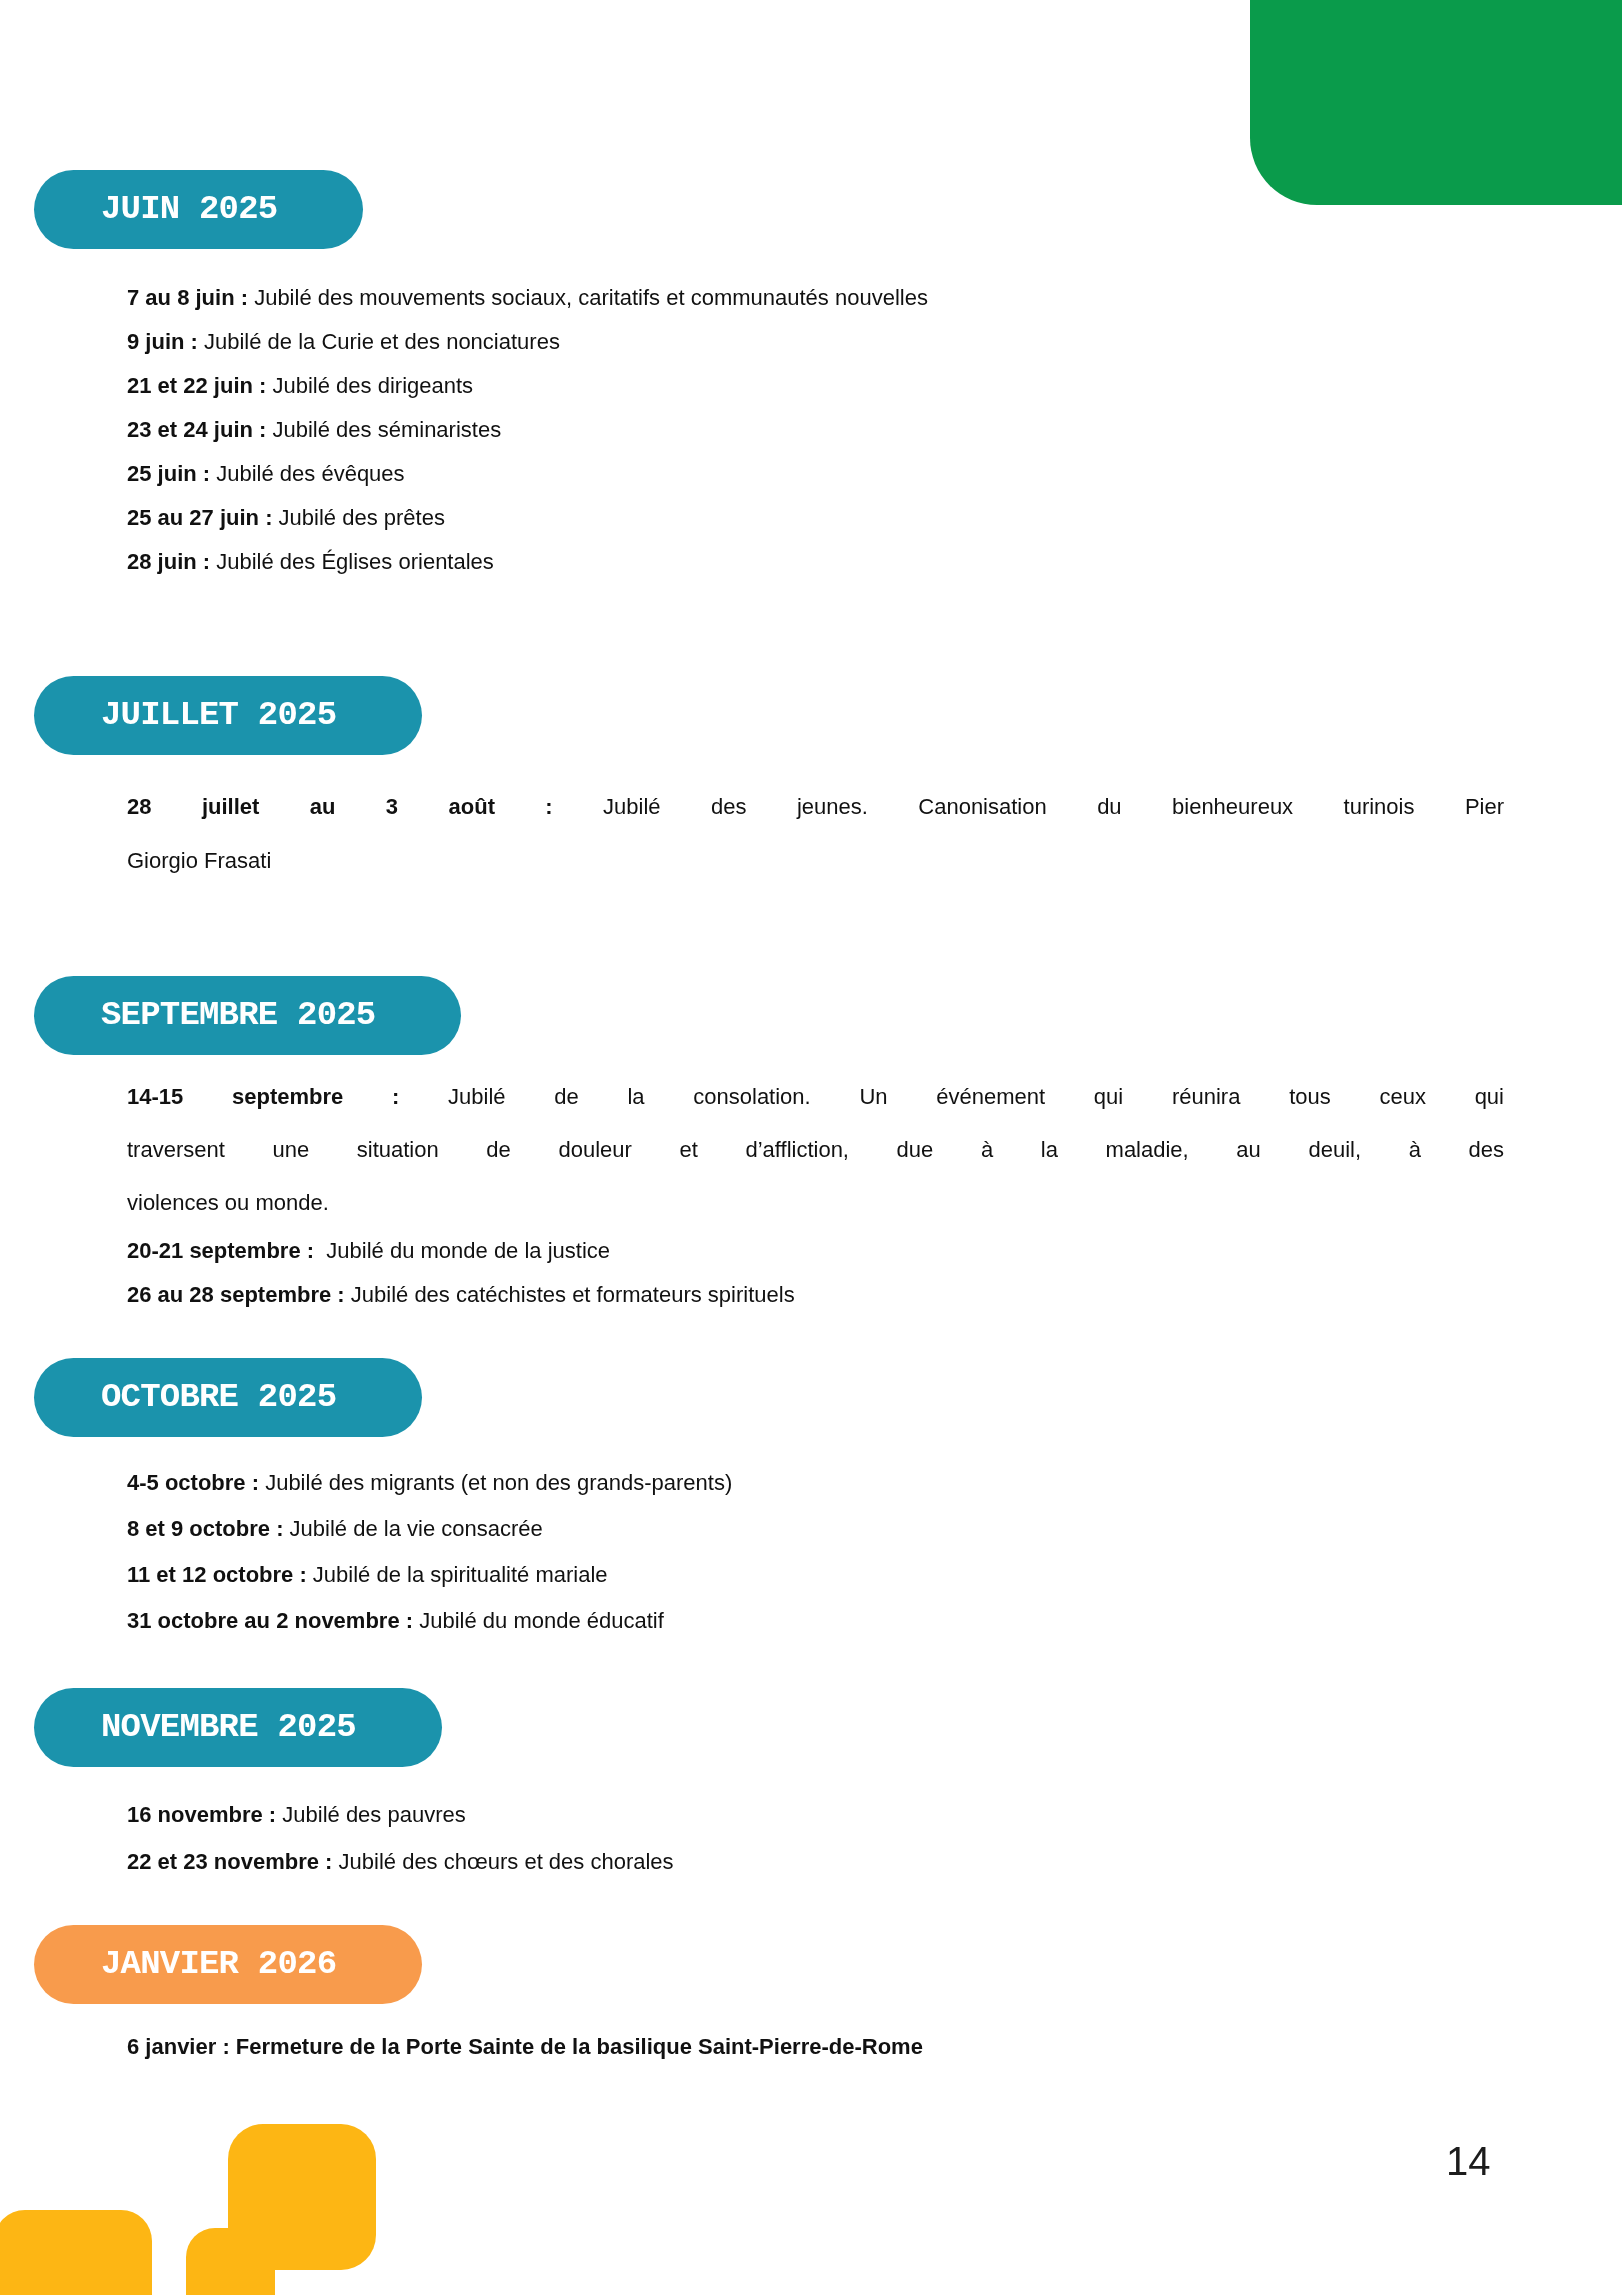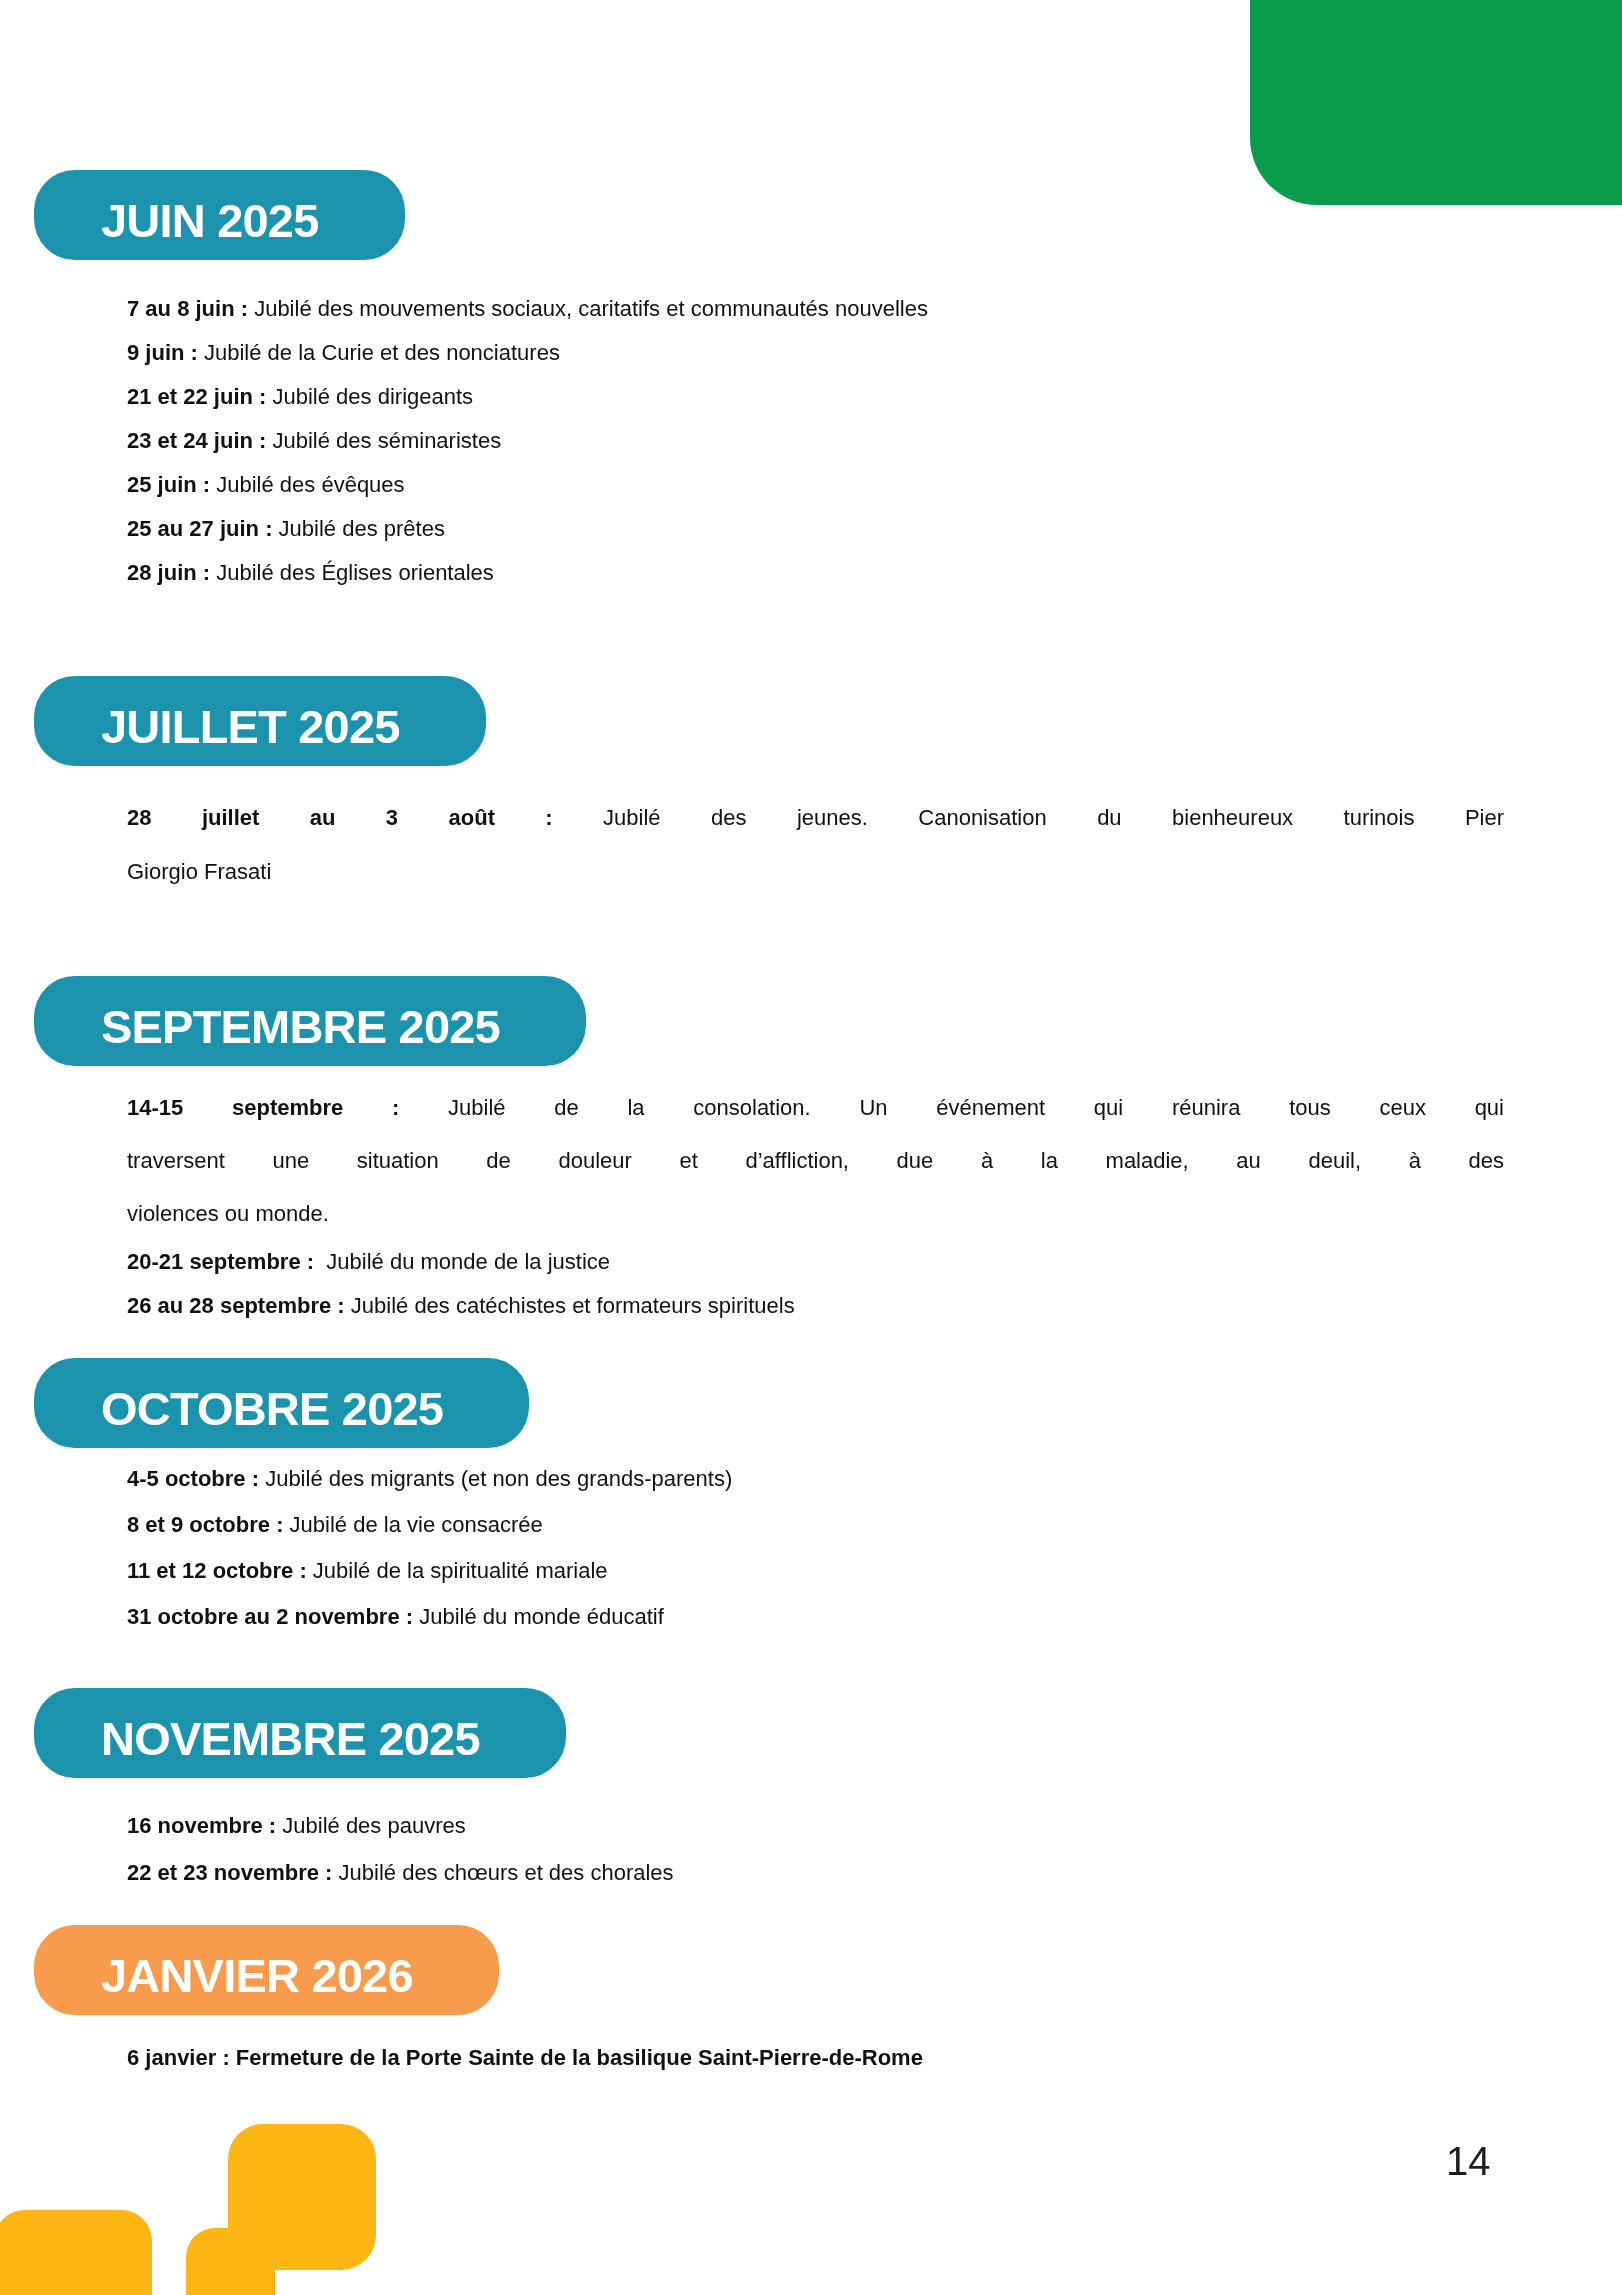--- a/index.html
+++ b/index.html
@@ -20,38 +20,38 @@
   section.month { position:absolute; left:34px; width:1470px; }
   .s-juin      { top:170px;  }
   .s-juillet   { top:676px;  }
   .s-septembre { top:976px; }
   .s-octobre   { top:1358px; }
   .s-novembre  { top:1688px; }
   .s-janvier   { top:1925px; }
 
   .pill {
     display:inline-block; height:79px; line-height:79px;
-    border-radius:41px; padding:11px 86px 0 67px;
-    font-size:47px; font-weight:700; letter-spacing:-0.8px;
-    color:#ffffff; white-space:nowrap;
+    border-radius:41px; padding:0 86px 0 67px;
+    font-size:34px; font-weight:700; letter-spacing:-0.8px;
+    color:#ffffff; white-space:nowrap;font-family:Liberation Mono, monospace;
   }
   .pill.teal   { background:#1B93AC; }
   .pill.orange { background:#F89B4C; }
 
   .lines { margin:27px 0 0 93px; width:1377px; font-size:22px; }
   .line  { line-height:44px; white-space:nowrap; }
   .line b { font-weight:700; }
   .line.justify { text-align:justify; text-align-last:justify; white-space:normal; }
 
   .s-juillet   .lines { margin-top:25px; }
   .s-juillet   .line  { line-height:54px; }
   .s-septembre .lines { margin-top:15.3px; }
   .s-septembre .line  { line-height:53px; }
   .s-septembre .line:nth-child(n+4) { line-height:44px; }
-  .s-octobre   .lines { margin-top:8px; }
+  .s-octobre   .lines { margin-top:23px; }
   .s-octobre   .line  { line-height:46px; }
   .s-novembre  .lines { margin-top:24px; }
   .s-novembre  .line  { line-height:47px; }
   .s-janvier   .lines { margin-top:20px; }
   .s-janvier   .line  { line-height:46px; font-weight:700; }
 
   .page-number { position:absolute; left:1446px; top:2139px; font-size:40px; color:#1c1c1c; }
 </style>
 </head>
 <body>

